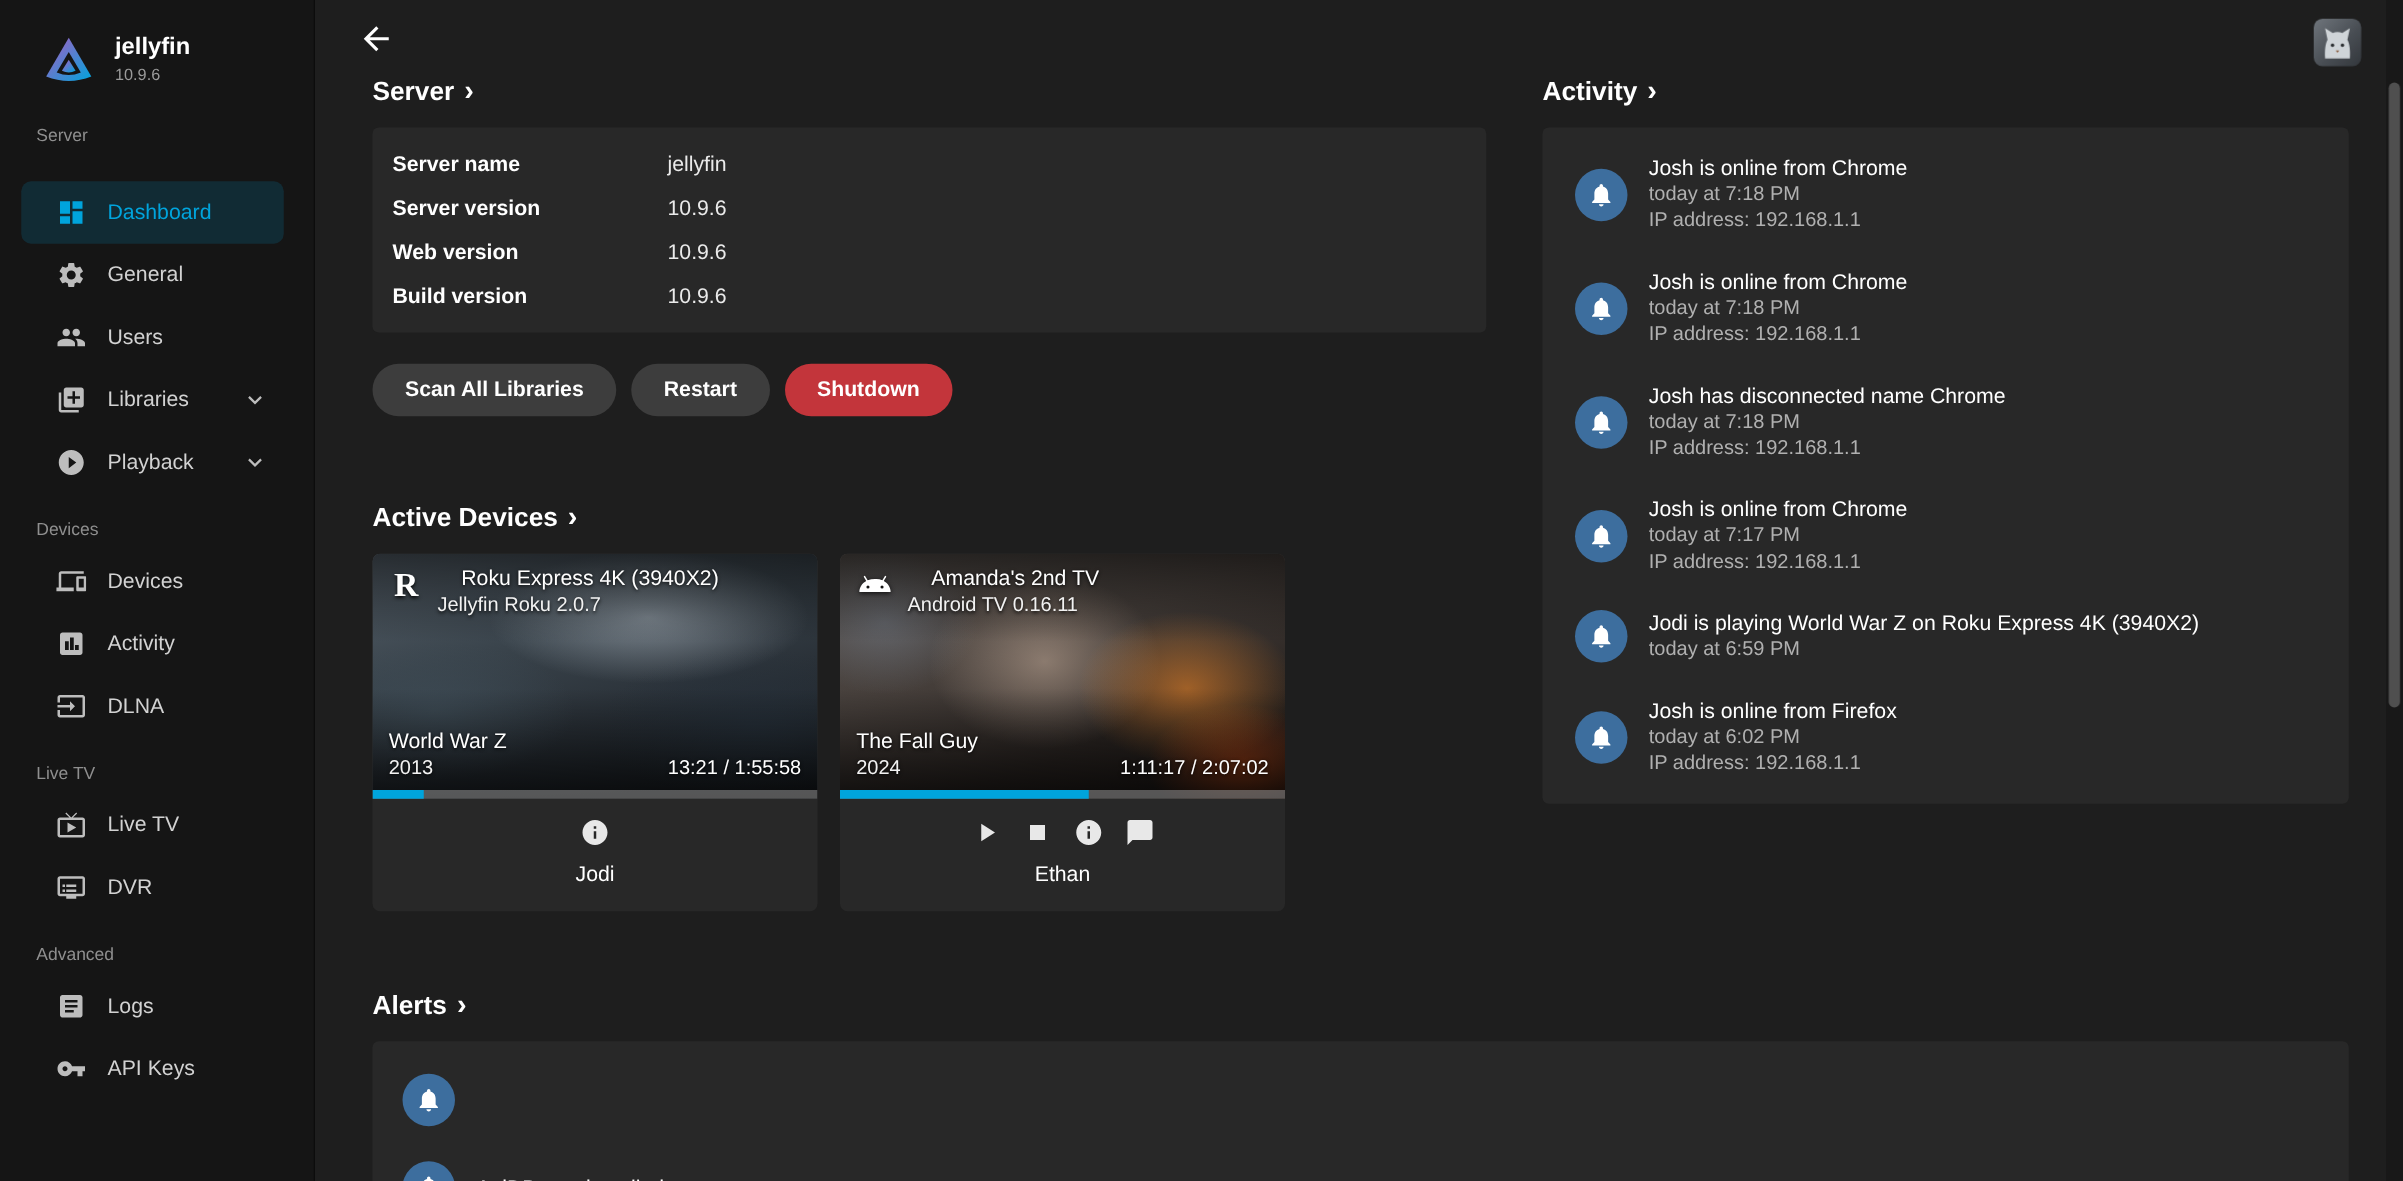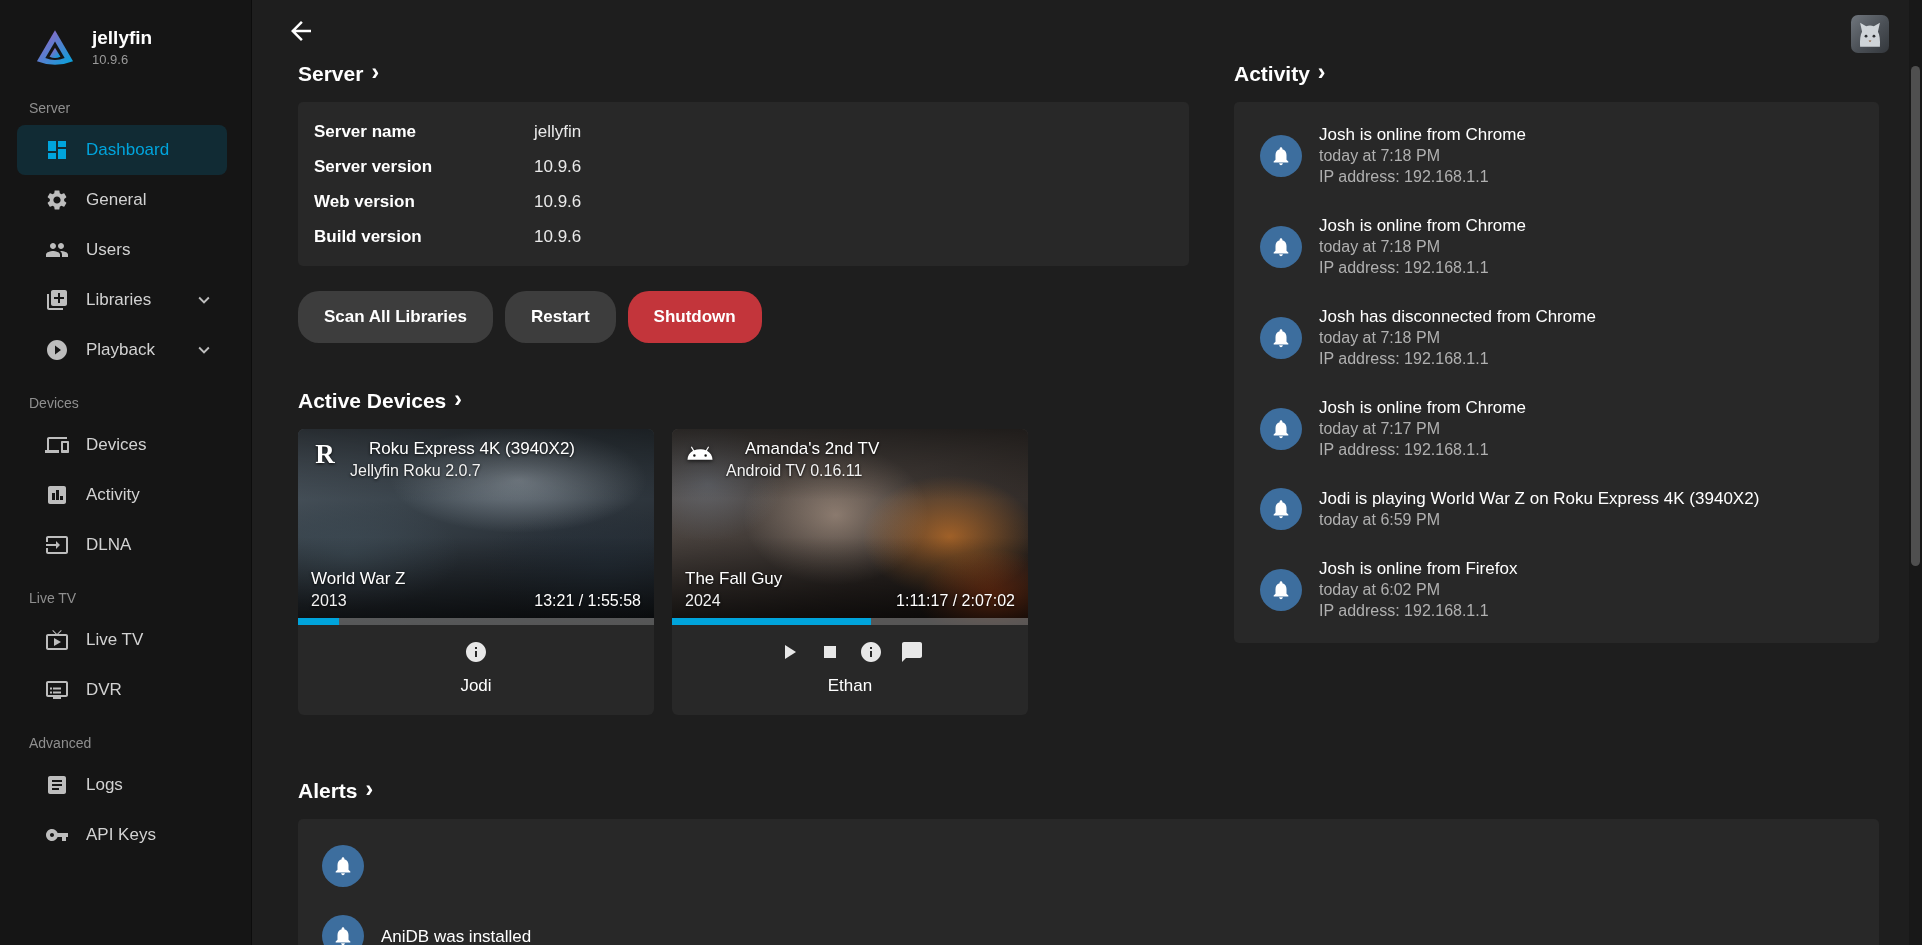--- a/index.html
+++ b/index.html
@@ -24,21 +24,21 @@
   .nav-section-label { color:#8f8f8f; font-size:14px; padding:20px 0 9px 29px; }
   .nav-section-label.first { padding-top:32px; }
   .nav-item {
     display:flex; align-items:center; height:50px;
     margin:0 24px 0 17px; padding:0 12px 0 28px;
     border-radius:8px; cursor:pointer; color:#d2d2d2;
   }
   .nav-item .nav-icon { width:24px; height:24px; flex:none; margin-right:17px; }
   .nav-item .nav-icon svg { width:24px; height:24px; fill:#bdbdbd; display:block; }
   .nav-label { font-size:17px; }
-  .nav-item.active { background:rgba(0,164,220,0.16); color:#00a4dc; }
+  .nav-item.active { background:rgba(0,164,220,0.16); color:#00a4dc;margin-top:20px; }
   .nav-item.active .nav-icon svg { fill:#00a4dc; }
   .nav-chevron { margin-left:auto; width:22px; height:22px; }
   .nav-chevron svg { width:22px; height:22px; fill:#bdbdbd; display:block; }
 
   
   .main { flex:1; height:945px; padding:0 43px 0 46px; position:relative; overflow:hidden; }
   .back-row { padding-top:16px; height:48px; }
   .icon-btn { background:none; border:none; cursor:pointer; padding:0; }
   .back-btn { margin-left:-12px; }
   .back-btn svg { width:30px; height:30px; fill:#fff; display:block; }
@@ -54,28 +54,28 @@
   .left-col { width:891px; flex:none; }
   .right-col { flex:1; min-width:0; }
 
   .info-card { background:#282828; border-radius:5px; padding:12px 16px; }
   .info-row { display:grid; grid-template-columns:220px 1fr; align-items:center; height:35px; font-size:17px; }
   .info-label { font-weight:700; color:#fff; }
   .info-value { color:#eaeaea; }
 
   .buttons-row { display:flex; gap:12px; margin-top:25px; }
   .btn {
-    height:52px; padding:0 26px; border:none; border-radius:21px;
+    height:42px; padding:0 26px; border:none; border-radius:21px;
     background:#3d3d3d; color:#fff; font-size:17px; font-weight:700;
     font-family:"Liberation Sans", sans-serif; cursor:pointer;
     display:inline-flex; align-items:center;
   }
   .btn.danger { background:#c3353b; }
 
-  .devices-heading { margin-top:44px; }
+  .devices-heading { margin-top:68px; }
   .device-cards { display:flex; gap:18px; }
   .device-card { width:356px; background:#282828; border-radius:6px; overflow:hidden; }
   .device-media { position:relative; height:196px; }
   .media-bg { position:absolute; inset:0; }
   .bg-wwz {
     background:
       radial-gradient(ellipse 60% 45% at 62% 26%, rgba(208,218,228,0.45), rgba(208,218,228,0) 60%),
       radial-gradient(ellipse 45% 40% at 14% 64%, rgba(62,76,86,0.85), rgba(62,76,86,0) 70%),
       radial-gradient(ellipse 50% 45% at 86% 70%, rgba(38,48,58,0.9), rgba(38,48,58,0) 70%),
       linear-gradient(165deg, #57626c 0%, #3a444c 35%, #2a3138 62%, #171b1f 100%);
@@ -458,21 +458,21 @@
               <div class="feed-sub">IP address: 192.168.1.1</div>
             </div>
           </div>
           <div class="feed-item">
             <span class="bell-badge">
                 <svg viewBox="0 0 24 24">
                   <path d="M12 22c1.1 0 2-.9 2-2h-4c0 1.1.9 2 2 2zm6-6v-5c0-3.07-1.63-5.64-4.5-6.32V4c0-.83-.67-1.5-1.5-1.5s-1.5.67-1.5 1.5v.68C7.64 5.36 6 7.92 6 11v5l-2 2v1h16v-1l-2-2z"></path>
                 </svg>
               </span>
             <div class="feed-text">
-              <div class="feed-title">Josh has disconnected from Chrome</div>
+              <div class="feed-title">Josh has disconnected name Chrome</div>
               <div class="feed-sub">today at 7:18 PM</div>
               <div class="feed-sub">IP address: 192.168.1.1</div>
             </div>
           </div>
           <div class="feed-item">
             <span class="bell-badge">
                 <svg viewBox="0 0 24 24">
                   <path d="M12 22c1.1 0 2-.9 2-2h-4c0 1.1.9 2 2 2zm6-6v-5c0-3.07-1.63-5.64-4.5-6.32V4c0-.83-.67-1.5-1.5-1.5s-1.5.67-1.5 1.5v.68C7.64 5.36 6 7.92 6 11v5l-2 2v1h16v-1l-2-2z"></path>
                 </svg>
               </span>

